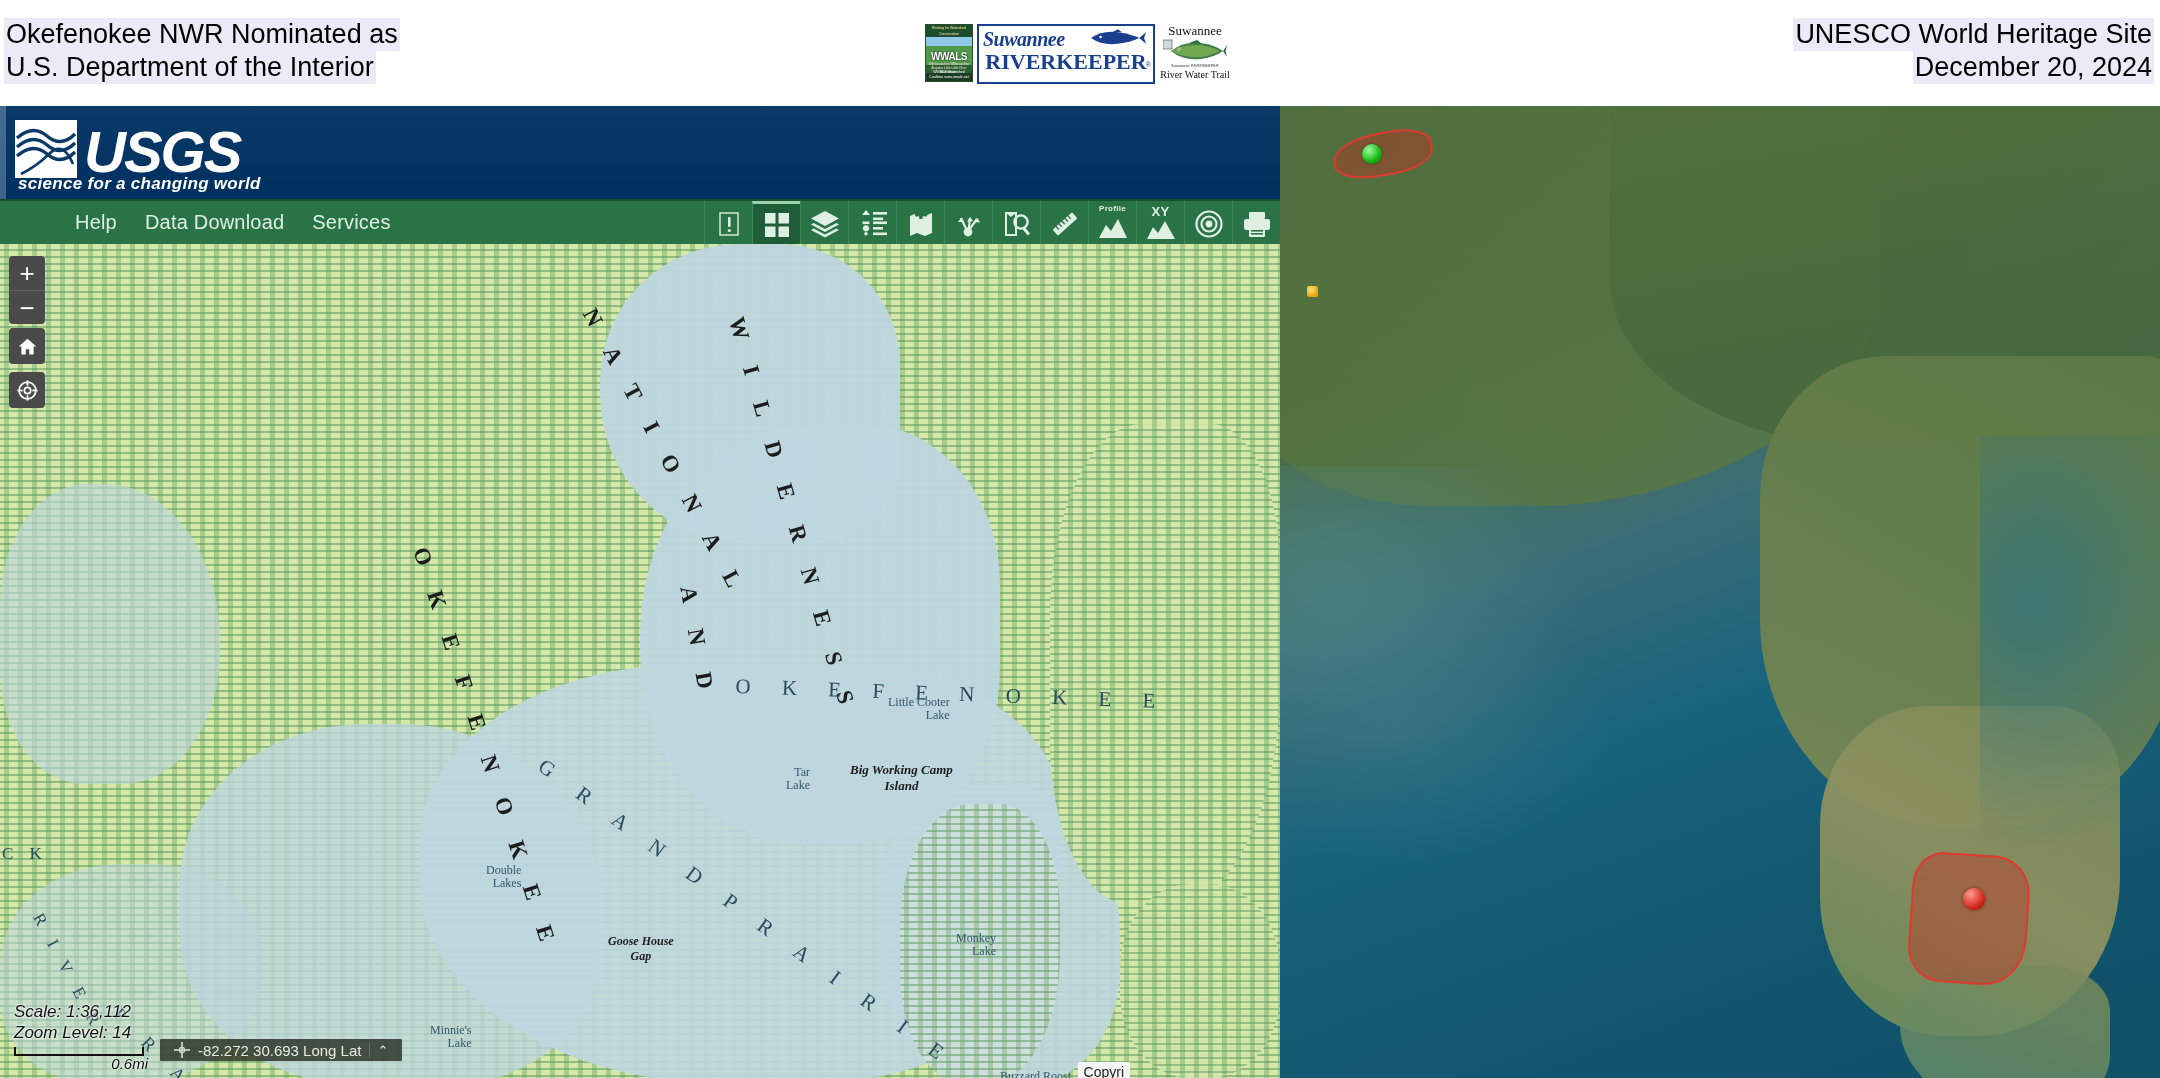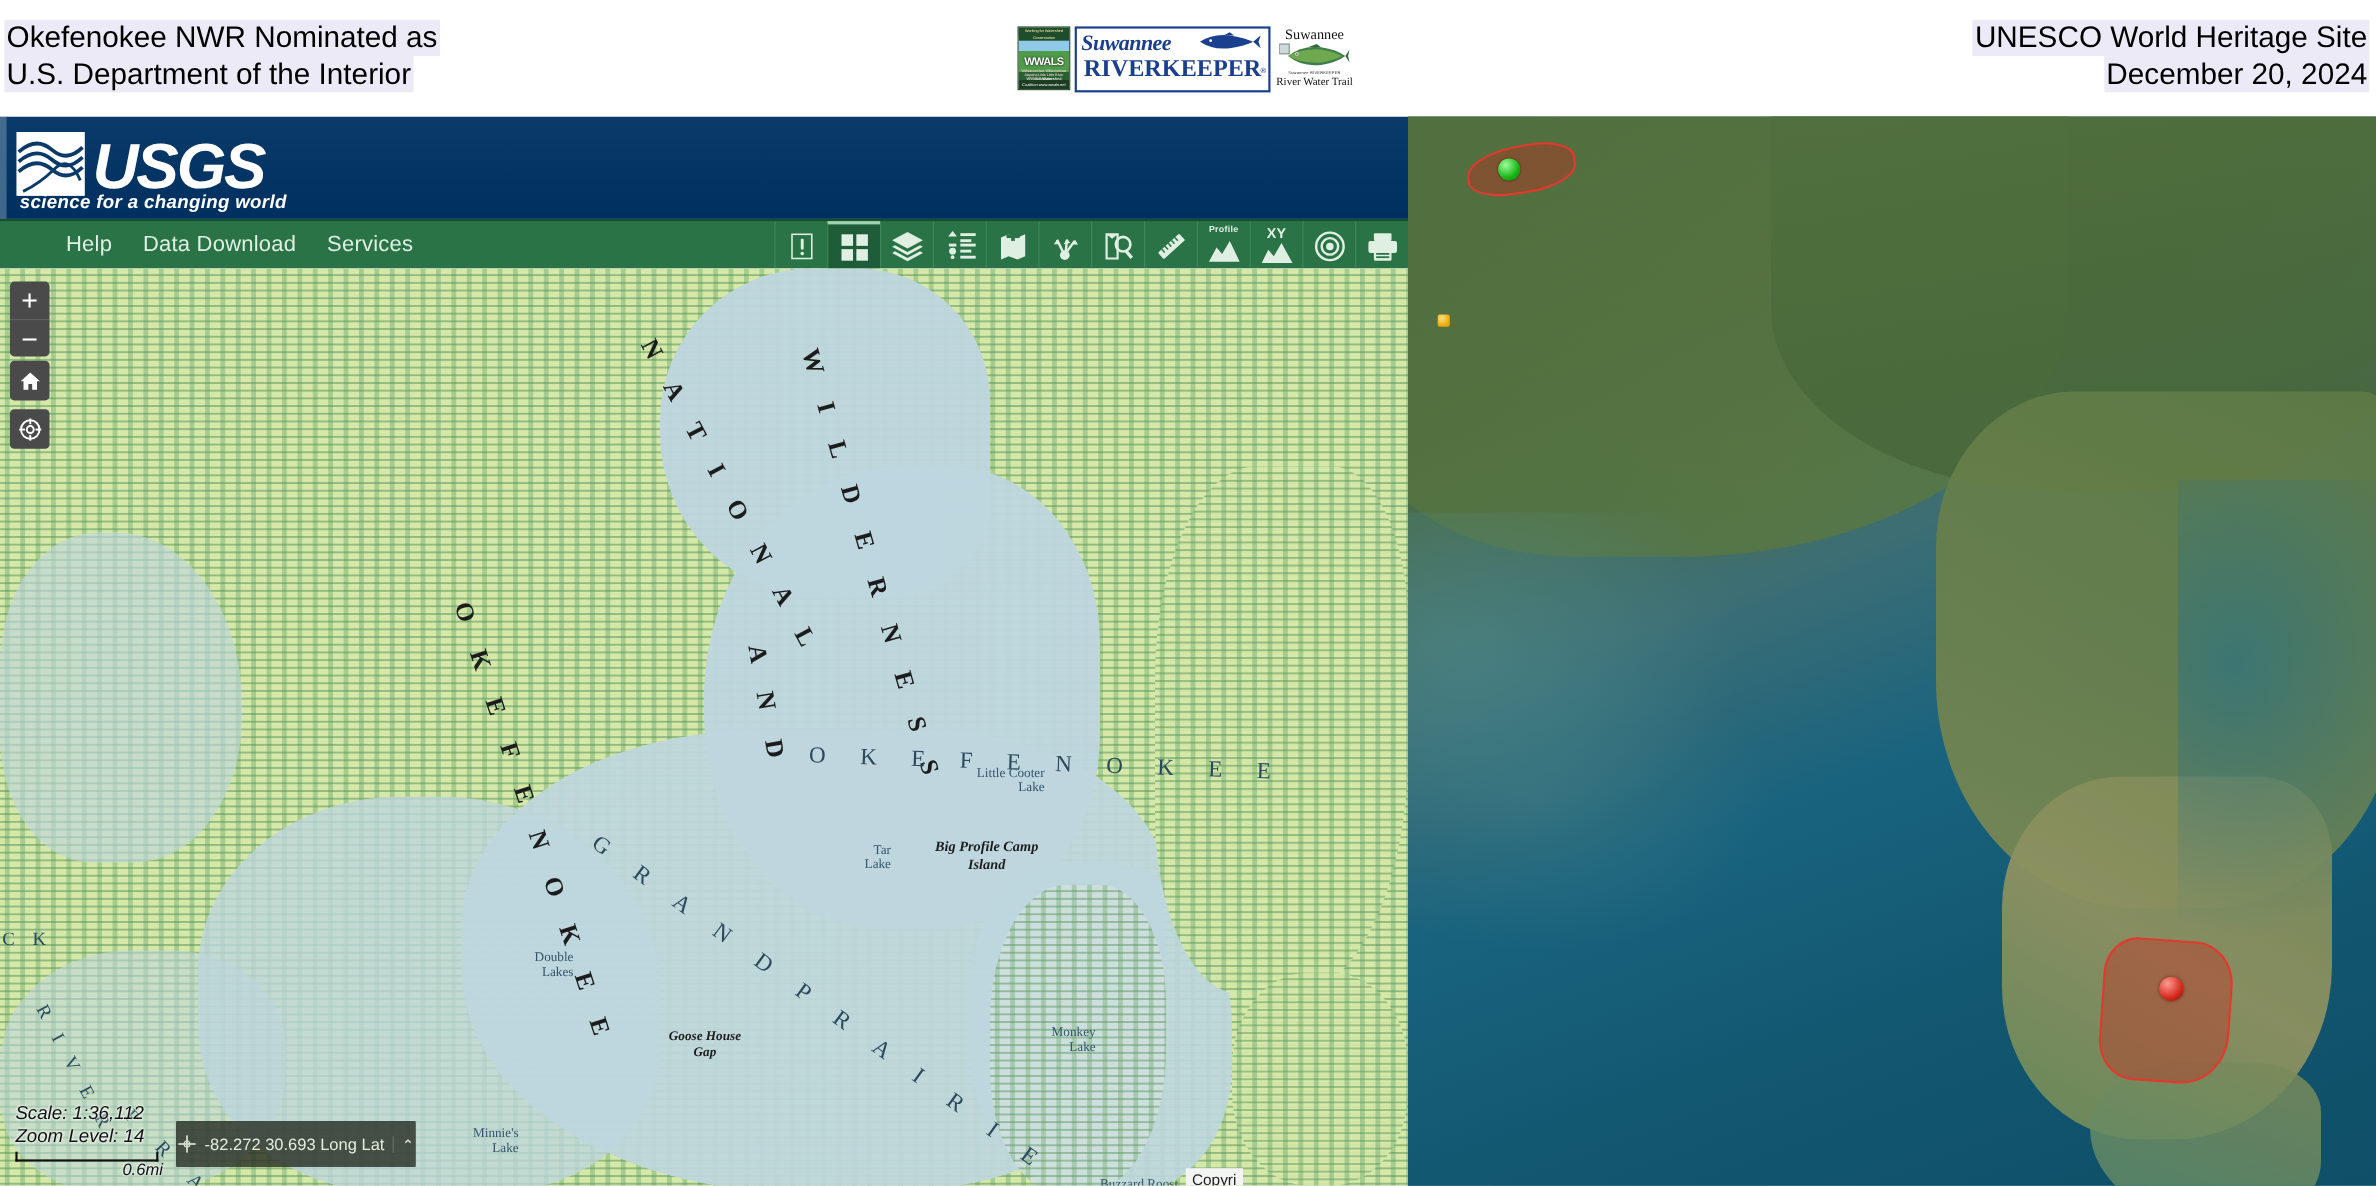--- a/index.html
+++ b/index.html
@@ -132,21 +132,21 @@
     font-size: 17px; color: #fff; letter-spacing: .3px;
   }
 
   #toolbar {
     position: absolute; left: 0; top: 93px;
     width: 1280px; height: 45px;
     background: #2a7347;
     border-top: 2px solid #14502f;
     display: flex; align-items: center;
   }
-  #menu-items { display: flex; margin-left: 60px; gap: 28px; }
+  #menu-items { display: flex; margin-left: 75px; gap: 28px; }
   .menu-item {
     color: #dff0e3; font-size: 20px; letter-spacing: .2px;
     cursor: pointer; white-space: nowrap;
   }
   #tool-icons {
     position: absolute; right: 0; top: 0; height: 45px;
     display: flex; align-items: center;
   }
   .tool-btn {
     width: 48px; height: 45px;
@@ -232,23 +232,23 @@
     margin-top: 4px; width: 130px; height: 9px;
     border: 2px solid #111; border-top: none;
     position: relative;
   }
   #scale-bar .val {
     position: absolute; right: -6px; top: 6px;
     font-size: 15px; color:#111;
   }
   #coord-bar {
     position: absolute; left: 160px; bottom: 17px;
-    height: 42px; background: rgba(42,48,38,.82);
+    height: 22px; background: rgba(42,48,38,.82);
     color: #e6ecdf; display: flex; align-items: center;
-    padding: 0 2px; gap: 8px; font-size: 15px;
+    padding: 0 14px; gap: 8px; font-size: 15px;
     border-radius: 1px;
   }
   #coord-bar .cross { width: 16px; height: 16px; fill:#d8e0cf; }
   #coord-bar .caret { font-size: 13px; border-left:1px solid #6b7262; padding-left:7px; }
 
   #copyright {
     position: absolute; right: 150px; bottom: -4px;
     background: #f4f4f4; color: #222; font-size: 14px;
     padding: 2px 6px; font-family: "Liberation Sans", sans-serif;
   }
@@ -516,21 +516,21 @@
       <div class="mlabel mid-lbl" style="left:46px;top:666px;transform:rotate(62deg);transform-origin:0 0;font-size:17px;letter-spacing:7px">R I V E R</div>
 
       <div class="mlabel small-lbl" style="left:888px;top:452px">
         <span style="white-space:pre-line">Little Cooter
 Lake</span>
       </div>
       <div class="mlabel small-lbl" style="left:786px;top:522px">
         <span style="white-space:pre-line">Tar
 Lake</span>
       </div>
-      <div class="mlabel dark-lbl" style="left:850px;top:518px;white-space:pre-line;text-align:center">Big Profile Camp
+      <div class="mlabel dark-lbl" style="left:850px;top:518px;white-space:pre-line;text-align:center">Big Working Camp
 Island</div>
       <div class="mlabel small-lbl" style="left:486px;top:620px">
         <span style="white-space:pre-line">Double
 Lakes</span>
       </div>
       <div class="mlabel dark-lbl" style="left:608px;top:690px;white-space:pre-line;text-align:center;font-size:12px">Goose House
 Gap</div>
       <div class="mlabel small-lbl" style="left:956px;top:688px">
         <span style="white-space:pre-line">Monkey
 Lake</span>

